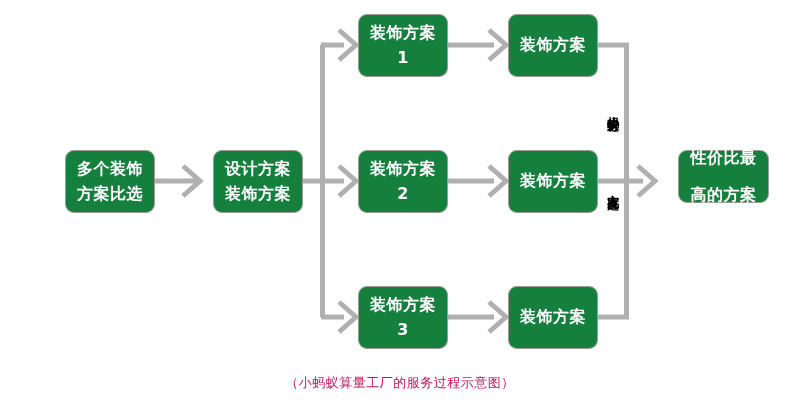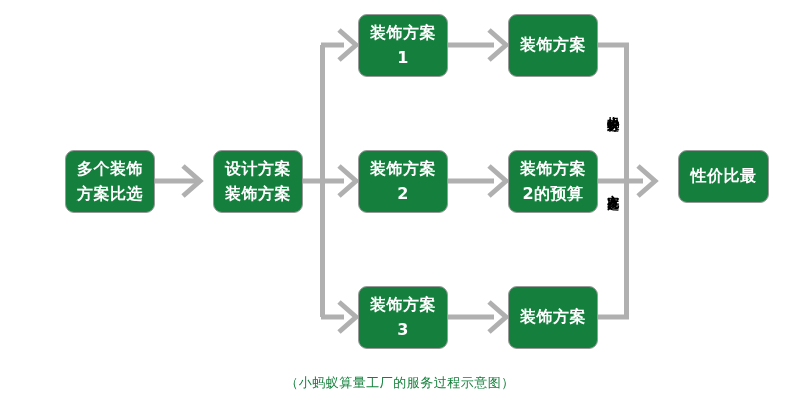--- a/index.html
+++ b/index.html
@@ -58,21 +58,21 @@
     writing-mode: vertical-rl;
     text-orientation: upright;
     letter-spacing: 1px;
     white-space: nowrap;
     user-select: none;
   }
   .caption {
     position: absolute;
     width: 100%;
     text-align: center;
-    color: #15803d;
+    color: #be185d;
     font-family: "DejaVu Serif", "Liberation Serif", serif;
     font-size: 13px;
     letter-spacing: 0.5px;
     user-select: none;
   }
 </style>
 </head>
 <body>
 
 <div id="canvas">
@@ -143,29 +143,29 @@
     <span class="line">装饰方案</span>
     <span class="line">3</span>
   </div>
 
   <div class="node" style="left:508px; top:14px; width:90px; height:63px;">
     <span class="line">装饰方案</span>
   </div>
 
   <div class="node" style="left:508px; top:150px; width:90px; height:63px;">
     <span class="line">装饰方案</span>
-    <span class="line">2的预算</span>
   </div>
 
   <div class="node" style="left:508px; top:286px; width:90px; height:63px;">
     <span class="line">装饰方案</span>
   </div>
 
   <div class="node" style="left:678px; top:150px; width:91px; height:53px;gap:12px;">
     <span class="line">性价比最</span>
+    <span class="line">高的方案</span>
   </div>
 
   <div class="vlabel" style="left:606px; top:106px;">小蚂蚁进行</div>
   <div class="vlabel" style="left:606px; top:185px;">方案比选</div>
 
   <div class="caption" style="top:374px; left:0;">（小蚂蚁算量工厂的服务过程示意图）</div>
 
 </div>
 
 </body></html>

